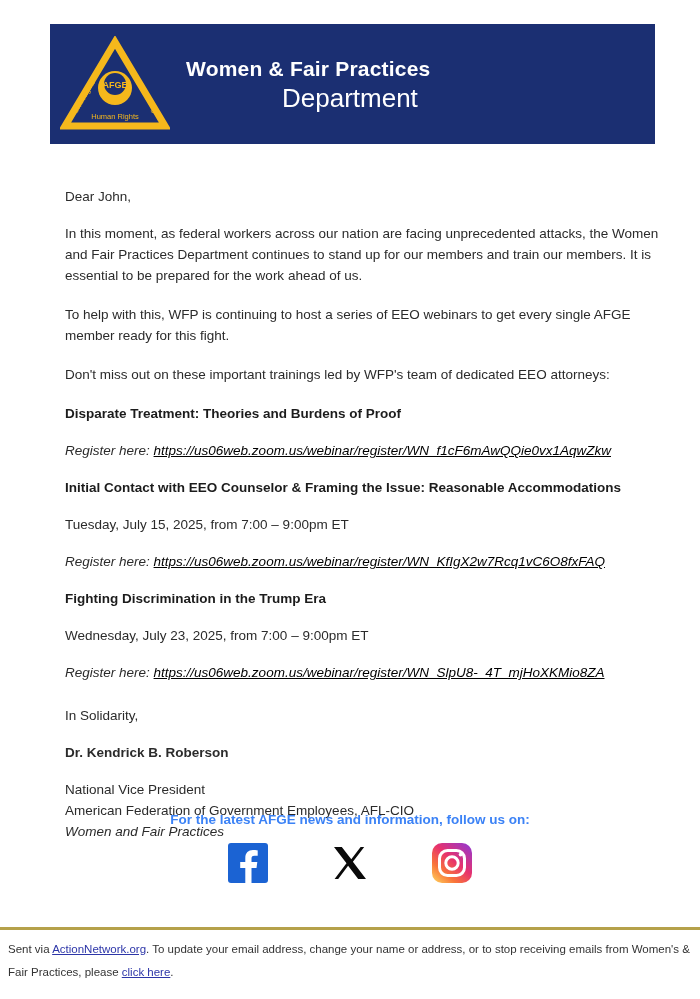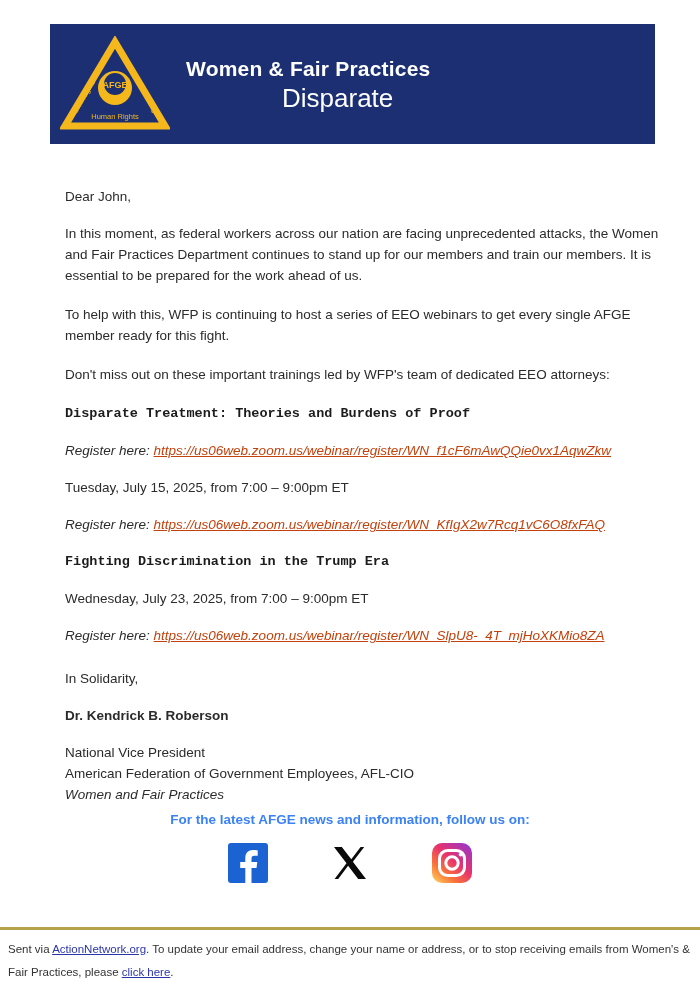--- a/index.html
+++ b/index.html
@@ -74,31 +74,30 @@
   }
   .content p {
     margin: 0 0 16px 0;
   }
   .para-intro { margin-bottom: 18px !important; }
   .bold-head {
     font-weight: bold;
     color: #1c1c1c;
     margin: 0 0 14px 0;
     font-size: 13.5px;
-    font-family: Liberation Mono, monospace;
   }
   .session-block { margin: 0 0 16px 0; }
   .session-date { margin: 0; }
   .reg-line {
     margin: 0;
     font-style: italic;
   }
   .reg-label { font-style: italic; }
   .reg-link {
-    color: #c2410c;
+    color: #000000;
     text-decoration: underline;
     font-style: italic;
     word-break: break-all;
   }
   .sig-name {
     font-weight: bold;
     margin: 0 0 14px 0;
   }
   .sig-lines { margin: 0; }
   .sig-italic { font-style: italic; }
@@ -167,21 +166,21 @@
         <circle cx="55" cy="52" r="17" fill="#f5b81c"></circle>
         <circle cx="55" cy="48" r="11" fill="#1b2f72"></circle>
         <text x="55" y="52" font-family="Liberation Sans, sans-serif" font-size="9" font-weight="bold" fill="#f5b81c" text-anchor="middle">AFGE</text>
         <text x="26" y="62" font-family="Liberation Sans, sans-serif" font-size="7.5" fill="#f5b81c" text-anchor="middle" transform="rotate(-60 26 62)">Civil Rights</text>
         <text x="85" y="62" font-family="Liberation Sans, sans-serif" font-size="7.5" fill="#f5b81c" text-anchor="middle" transform="rotate(60 85 62)">Women's Rights</text>
         <text x="55" y="83" font-family="Liberation Sans, sans-serif" font-size="7.5" fill="#f5b81c" text-anchor="middle">Human Rights</text>
       </svg>
     </div>
     <div class="banner-text">
       <div class="banner-title">Women &amp; Fair Practices</div>
-      <div class="banner-sub">Disparate</div>
+      <div class="banner-sub">Department</div>
     </div>
   </div>
 
   <div class="content">
 
     <p>Dear John,</p>
 
     <p class="para-intro">In this moment, as federal workers across our nation are facing unprecedented attacks, the Women and Fair Practices Department continues to stand up for our members and train our members. It is essential to be prepared for the work ahead of us.</p>
 
     <p class="para-intro">To help with this, WFP is continuing to host a series of EEO webinars to get every single AFGE member ready for this fight.</p>
@@ -189,20 +188,21 @@
     <p class="para-intro">Don't miss out on these important trainings led by WFP's team of dedicated EEO attorneys:</p>
 
     <p class="bold-head">Disparate Treatment: Theories and Burdens of Proof</p>
     <div class="session-block">
       <p class="reg-line">
         <span class="reg-label">Register here:</span>
         <a class="reg-link" href="#">https://us06web.zoom.us/webinar/register/WN_f1cF6mAwQQie0vx1AqwZkw</a>
       </p>
     </div>
 
+    <p class="bold-head">Initial Contact with EEO Counselor &amp; Framing the Issue: Reasonable Accommodations</p>
     <div class="session-block">
       <p class="session-date">Tuesday, July 15, 2025, from 7:00 – 9:00pm ET</p>
       <p class="reg-line">
         <span class="reg-label">Register here:</span>
         <a class="reg-link" href="#">https://us06web.zoom.us/webinar/register/WN_KfIgX2w7Rcq1vC6O8fxFAQ</a>
       </p>
     </div>
 
     <p class="bold-head">Fighting Discrimination in the Trump Era</p>
     <div class="session-block">

